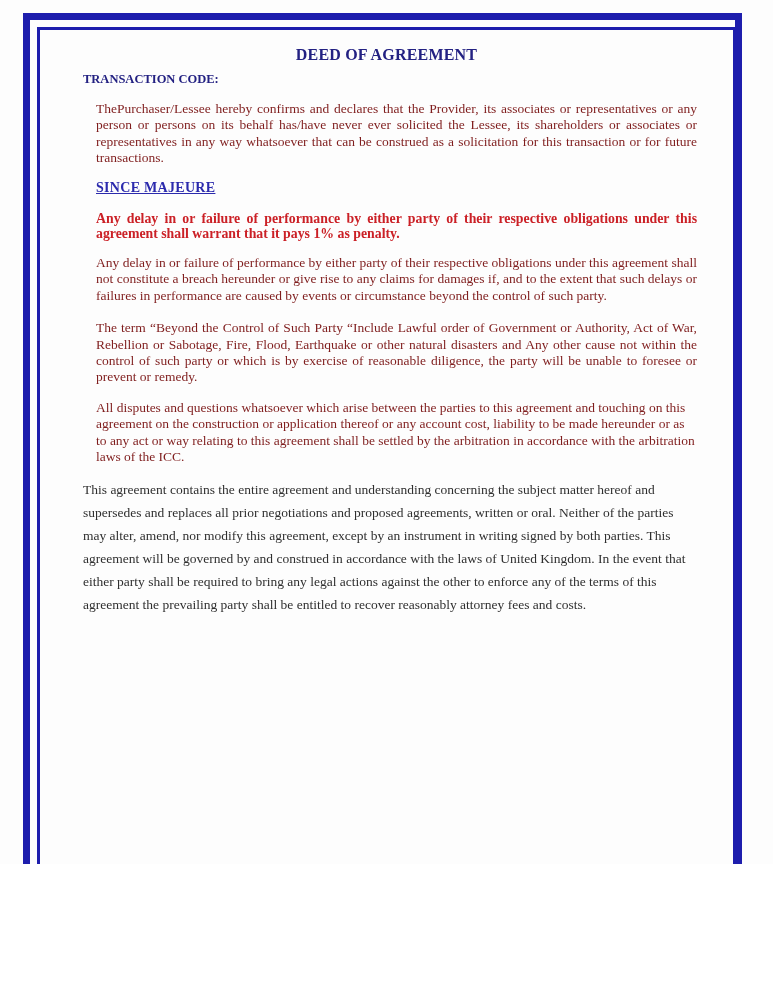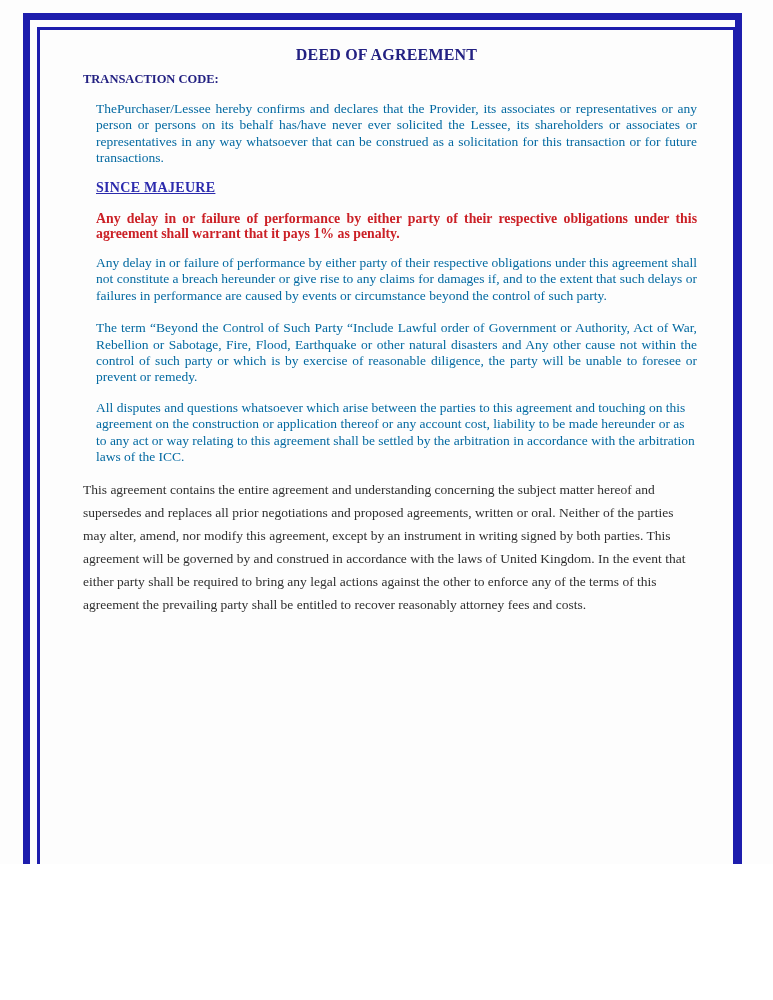--- a/index.html
+++ b/index.html
@@ -37,21 +37,21 @@
     font-size:14px;font-weight:bold;color:#2b2aad;
     text-decoration:underline;
     letter-spacing:.3px;
   }
   .h-nonsol{margin-top:42px;}
   .h-force{margin-top:13px;}
   .h-arb{margin-top:11px;}
   .para{
     margin:0;
     font-size:13.5px;line-height:16.4px;
-    color:#0369a1;
+    color:#7f1d1d;
   }
   .justify{text-align:justify;}
   .para.gap{margin-top:14px;}
   .penalty{
     margin:15px 0 0 0;
     font-size:13.8px;line-height:15.2px;font-weight:bold;
     color:#cb2026;text-align:justify;
   }
   .closing{
     margin:12px 79px 0 83px;

